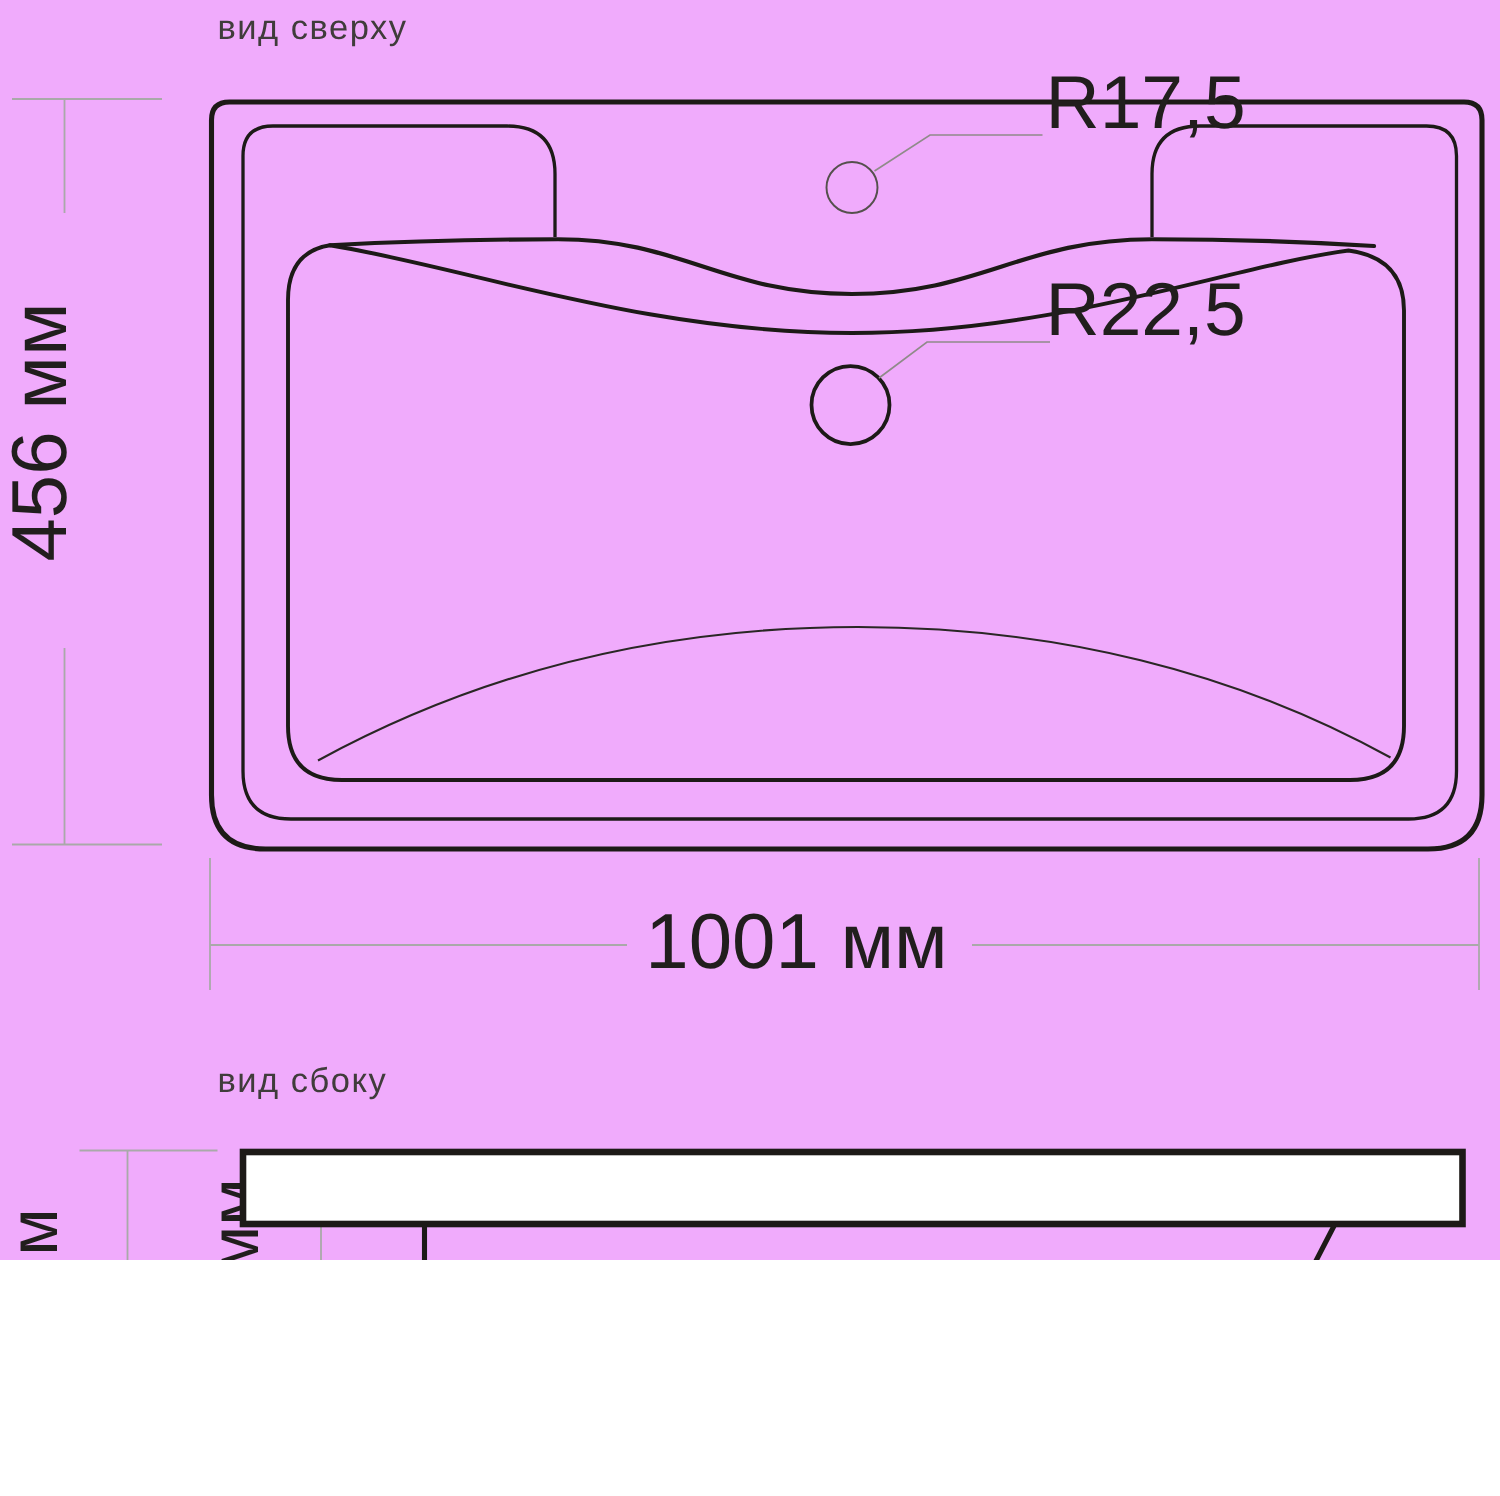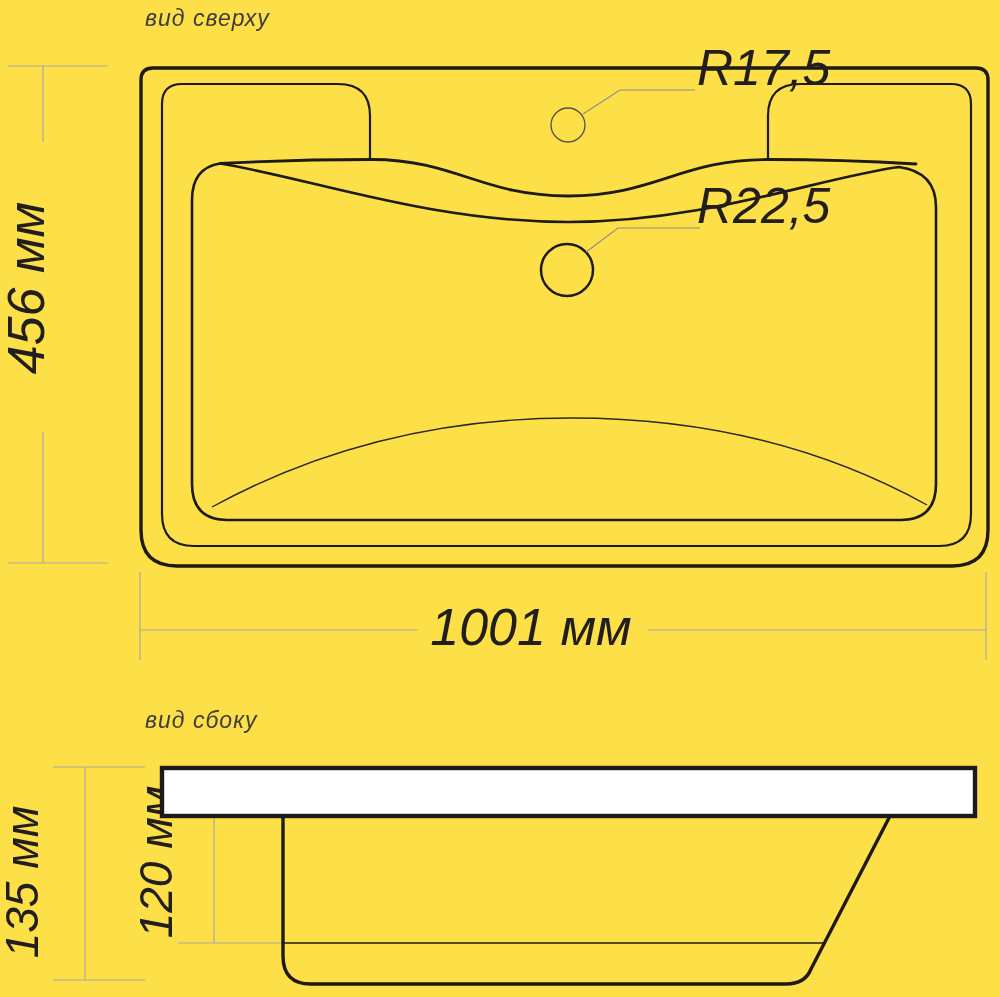--- a/index.html
+++ b/index.html
@@ -2,24 +2,23 @@
 <html><head>
 <meta charset="utf-8">
 <style>
   html,body{
     margin:0;padding:0;
     background:#ffffff;
     font-family:"Liberation Sans", sans-serif;
   }
   .stage{
     position:relative;
-    width:1000px;height:997px;
-    background:#fde047;
+    width:1000px;height:840px;
+    background:#f0abfc;
     overflow:hidden;
-    font-style:italic;
   }
   svg{position:absolute;left:0;top:0;}
   
   .ln-outer{fill:none;stroke:#1d1a17;stroke-width:3.4;stroke-linejoin:round;}
   .ln-deck{fill:none;stroke:#1d1a17;stroke-width:2.2;stroke-linejoin:round;}
   .ln-basin{fill:none;stroke:#1d1a17;stroke-width:2.6;stroke-linejoin:round;}
   .ln-rim{fill:none;stroke:#1d1a17;stroke-width:2.8;stroke-linecap:round;}
   .ln-thin{fill:none;stroke:#2a2725;stroke-width:1.4;}
   .ln-hole{fill:none;stroke:#55504d;stroke-width:1.3;}
   .ln-drain{fill:none;stroke:#1d1a17;stroke-width:2.5;}

